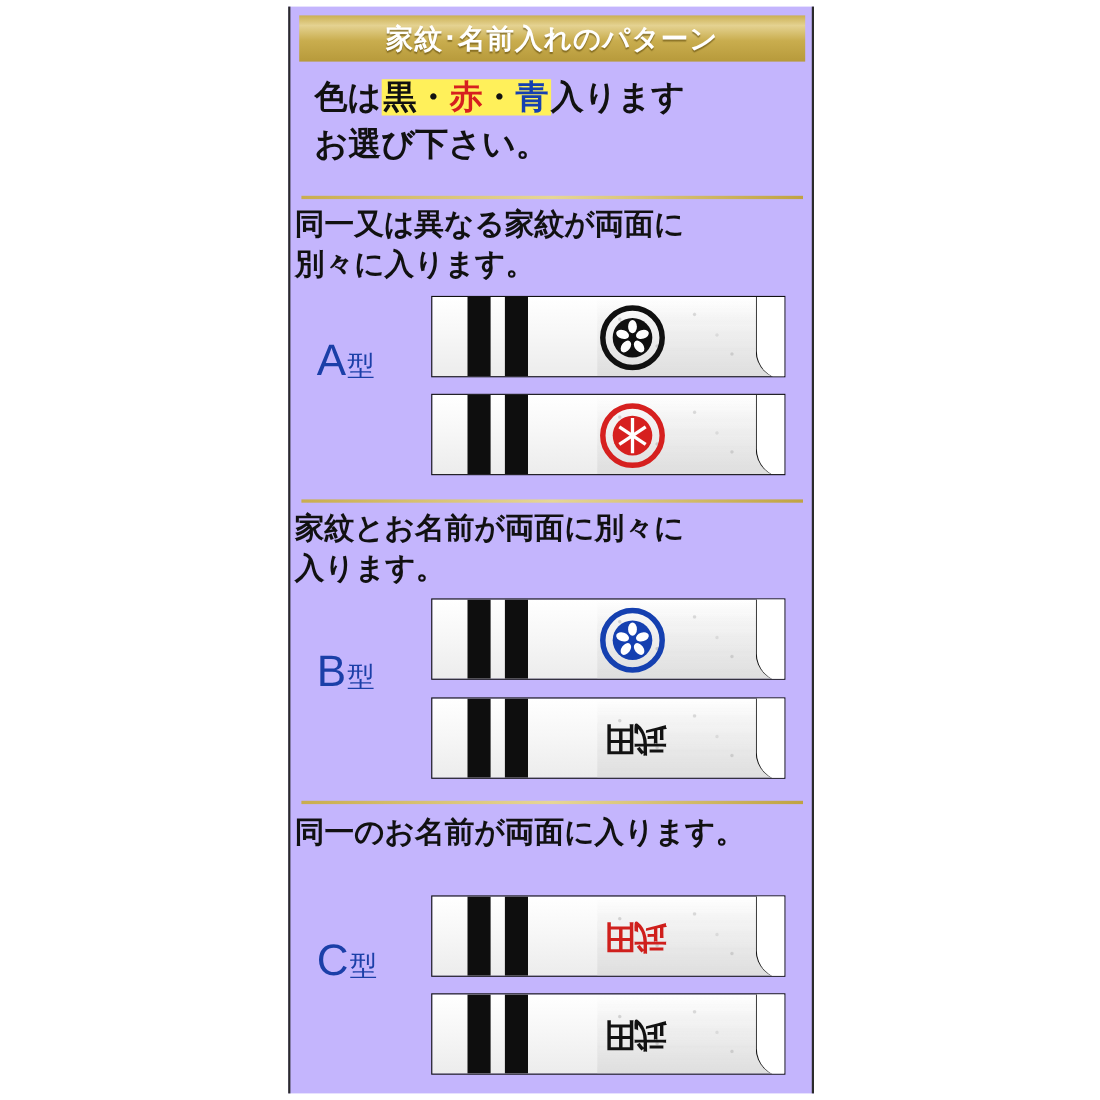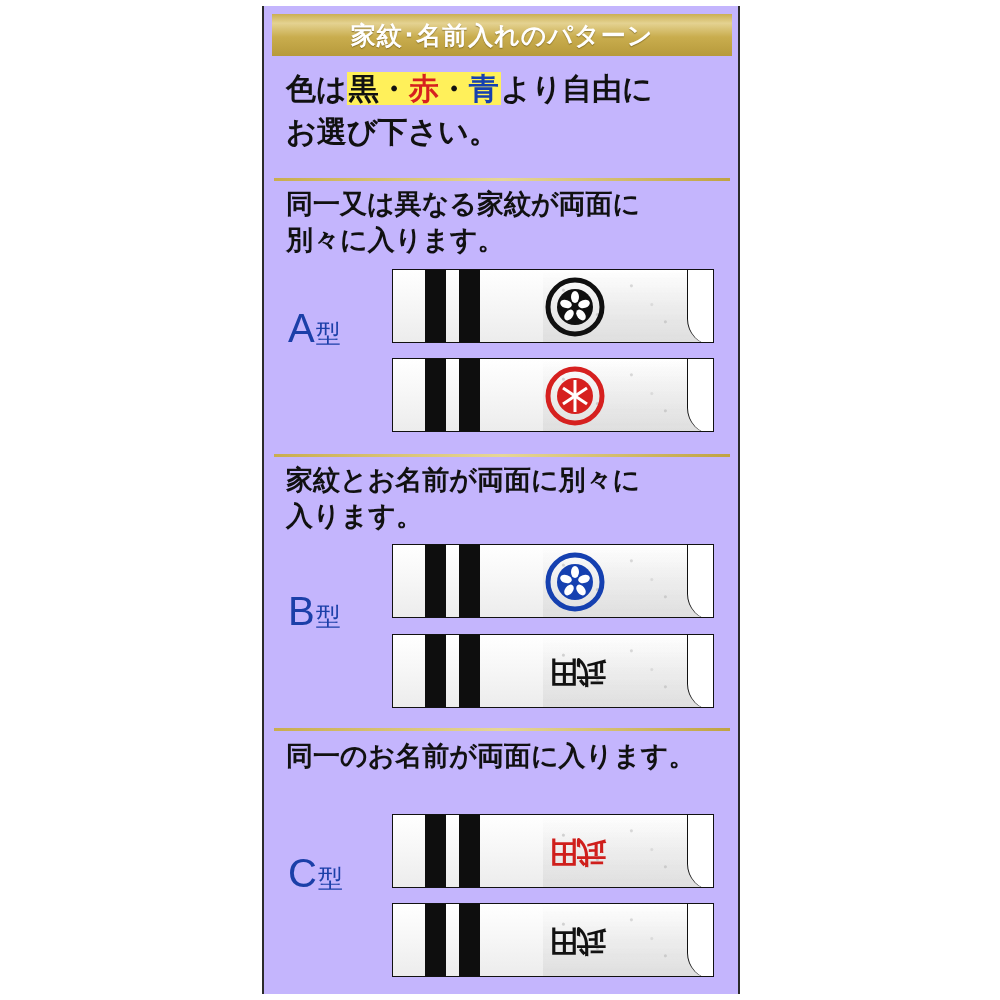--- a/index.html
+++ b/index.html
@@ -87,21 +87,21 @@
     left: 10px;
     width: 456px;
     height: 3px;
     background: linear-gradient(90deg,#c9ad4e,#e6d696,#c0a342);
   }
 
   
   .section { position: absolute; left: 0; width: 478px; }
   .sec-text {
     position: absolute;
-    left: 22px;
+    left: 4px;
     width: 450px;
   }
   .sec-line {
     font-size: 27px;
     color: #111;
     line-height: 1.35;
     font-weight: 600;
     white-space: nowrap;
   }
   .type-label {
@@ -197,21 +197,21 @@
 
 <div id="page">
   <div id="card">
 
     <div class="header-band">
       <div class="header-title">家紋･名前入れのパターン</div>
     </div>
 
     <div class="intro">
       <div class="intro-line">
-        <span>色は</span><span class="hl"><span class="k">黒</span><span class="sep">・</span><span class="r">赤</span><span class="sep">・</span><span class="b">青</span></span><span>より自由に</span>
+        <span>色は</span><span class="hl"><span class="k">黒</span><span class="sep">・</span><span class="r">赤</span><span class="sep">・</span><span class="b">青</span></span><span>入ります</span>
       </div>
       <div class="intro-line">お選び下さい。</div>
     </div>
 
     <div class="sep-rule" style="top:172px"></div>
     <div class="section">
       <div class="sec-text" style="top:180px">
         <div class="sec-line">同一又は異なる家紋が両面に</div>
         <div class="sec-line">別々に入ります。</div>
       </div>

